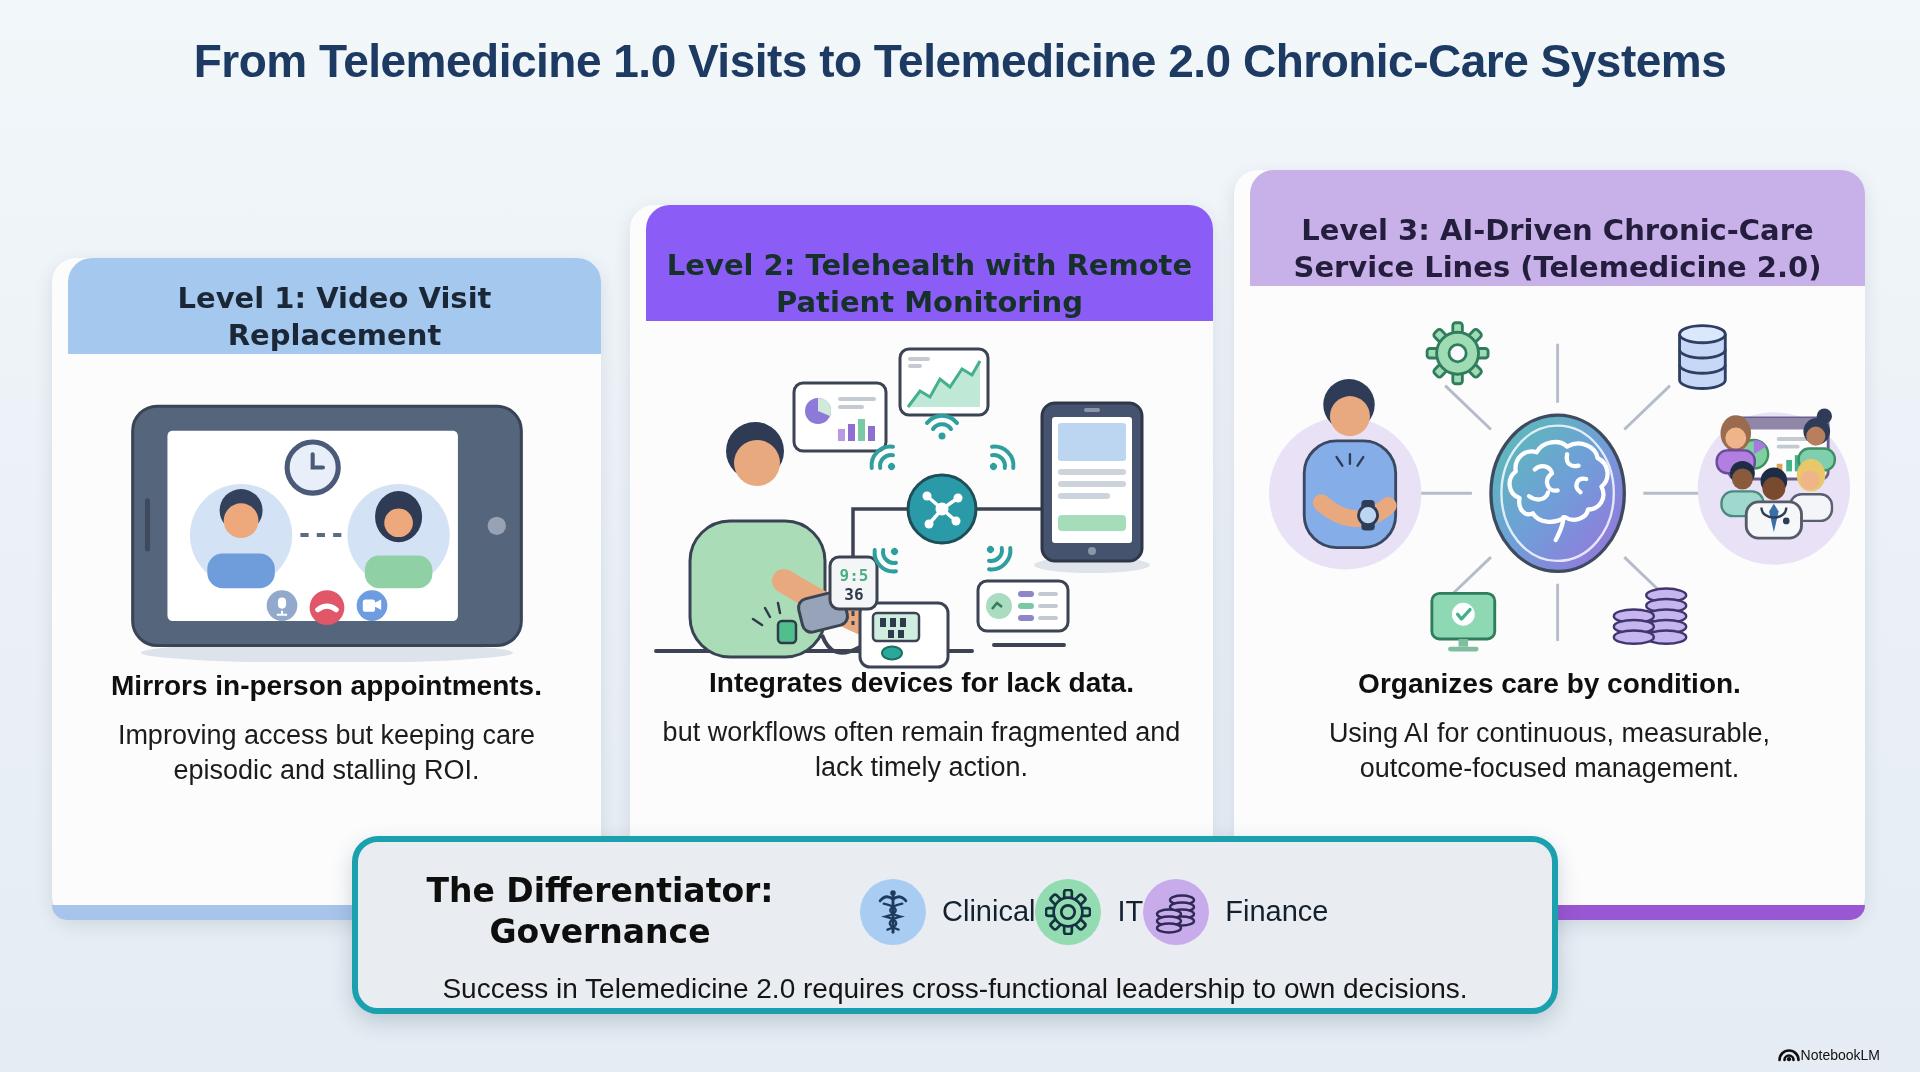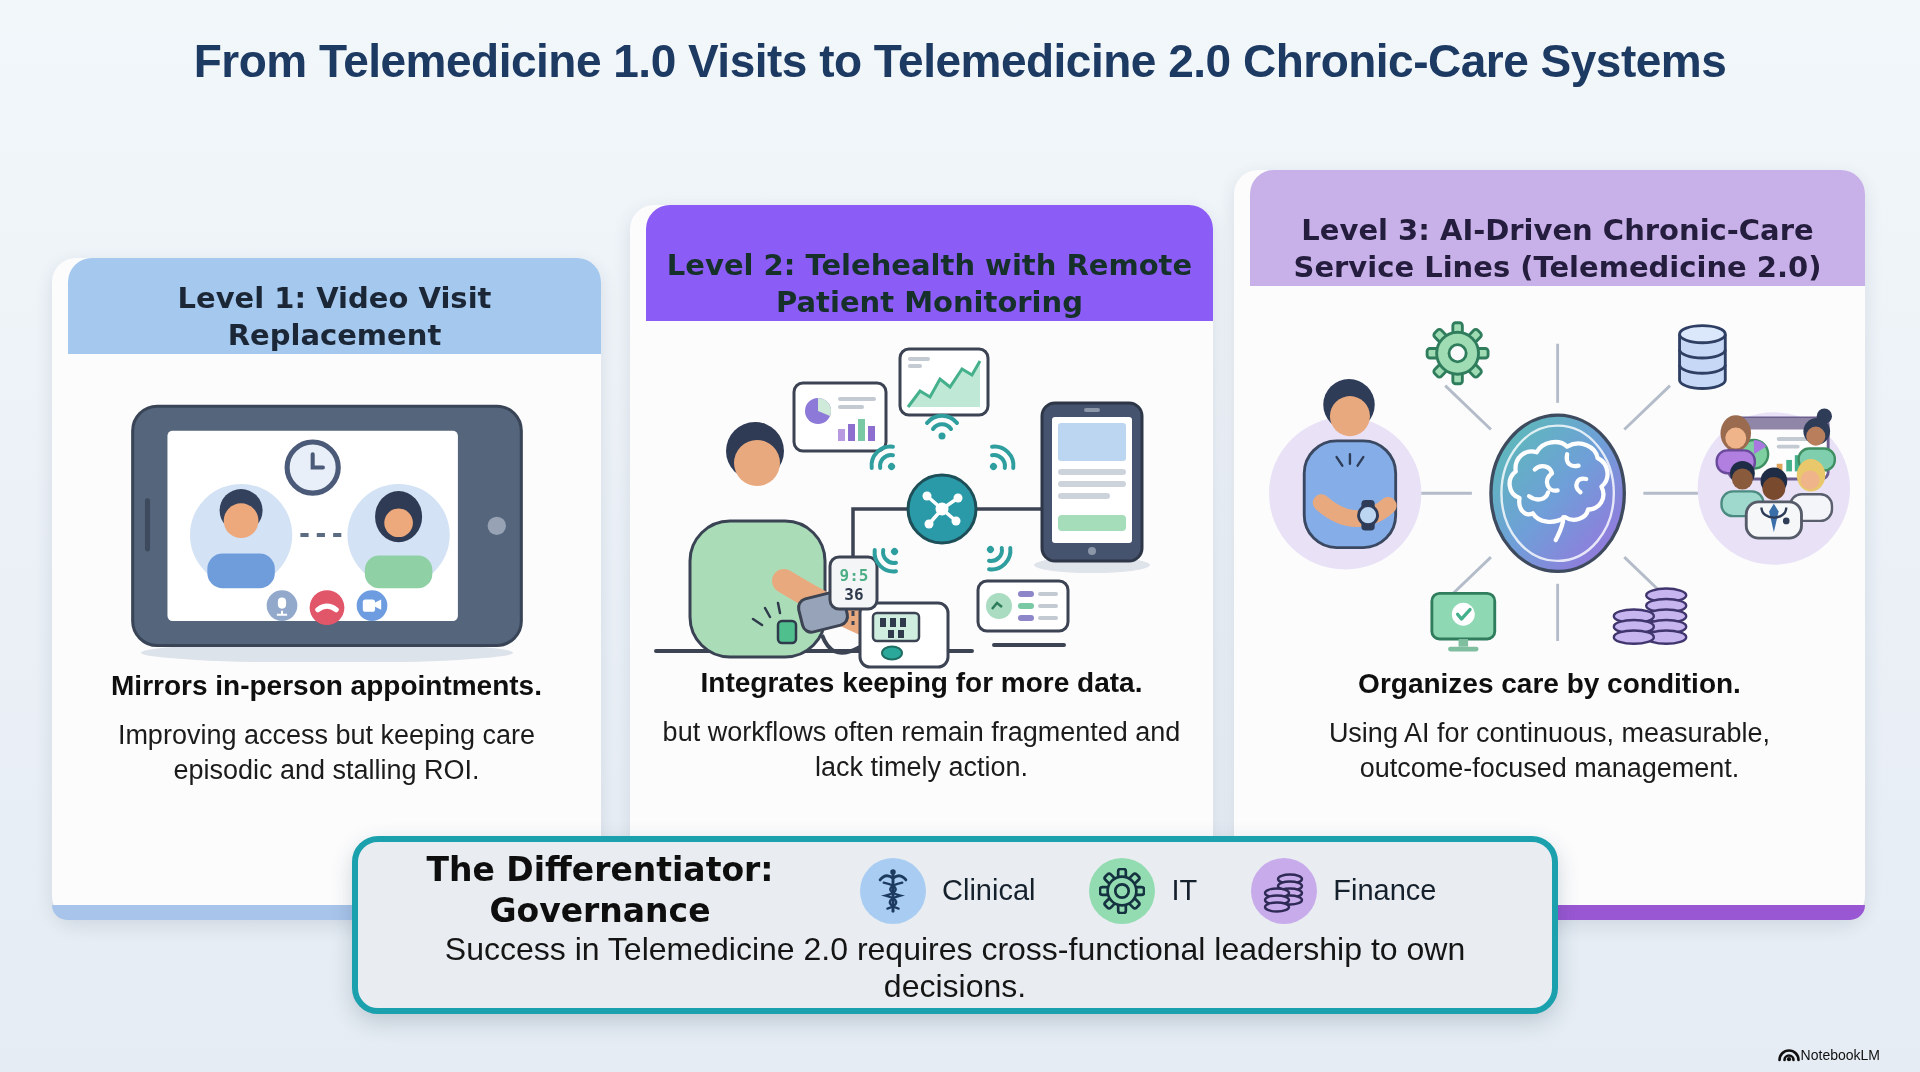--- a/index.html
+++ b/index.html
@@ -41,28 +41,28 @@
   .card1 .card-body{width:432px;}
   .card2 .card-body{width:522px;}
   .card3 .card-body{width:545px;}
   .banner{position:absolute;left:352px;top:836px;width:1206px;height:178px;z-index:10;
         box-sizing:border-box;background:#e9edf1;border:6px solid #1ba0ae;border-radius:26px;
         box-shadow:0 8px 22px rgba(25,60,80,.20);display:flex;flex-direction:column;
         padding:8px 26px 0;}
   .banner-top{display:flex;align-items:center;flex:1;}
   .banner-title{width:432px;text-align:center;font-family:"DejaVu Sans",sans-serif;
         font-weight:700;font-size:33px;color:#0e0e0e;line-height:1.22;}
-  .banner-items{display:flex;align-items:flex-end;gap:54px;margin-left:44px;}
+  .banner-items{display:flex;align-items:flex-end;margin-left:44px;}
   .banner-item{display:flex;align-items:center;gap:16px;}
   .chip{width:66px;height:66px;border-radius:50%;display:flex;align-items:center;justify-content:center;flex:none;}
   .chip.clinical{background:#a9cdf2;}
   .chip.it{background:#93dcb2;}
   .chip.finance{background:#c7abeb;}
   .banner-item-label{font-size:29px;color:#15202d;}
-  .banner-caption{text-align:center;font-size:32px;color:#151515;padding-bottom:3px;}
+  .banner-caption{text-align:center;font-size:28px;color:#151515;padding-bottom:3px;}
   .watermark{position:absolute;right:40px;bottom:6px;display:flex;align-items:center;
         font-size:14px;font-weight:500;color:#101010;}
 </style>
 </head>
 <body>
 
 <div class="page">
 
   <div class="title">From Telemedicine 1.0 Visits to Telemedicine 2.0 Chronic-Care Systems</div>
 
@@ -235,21 +235,21 @@
           <rect x="376" y="262" width="16" height="6" rx="3" fill="#8d86c8"></rect>
             <rect x="396" y="263" width="20" height="4" rx="2" fill="#c4cad2"></rect>
           <rect x="376" y="274" width="16" height="6" rx="3" fill="#79c9a4"></rect>
             <rect x="396" y="275" width="20" height="4" rx="2" fill="#c4cad2"></rect>
           <rect x="376" y="286" width="16" height="6" rx="3" fill="#8d86c8"></rect>
             <rect x="396" y="287" width="20" height="4" rx="2" fill="#c4cad2"></rect>
         </g>
       </svg>
     </div>
     <div class="card-text">
-      <div class="card-bold">Integrates keeping for more data.</div>
+      <div class="card-bold">Integrates devices for lack data.</div>
       <div class="card-body">but workflows often remain fragmented and lack timely action.</div>
     </div>
   </section>
 
   <section class="card card3">
     <header class="card-header">
       <span>Level 3: AI-Driven Chronic-Care Service Lines (Telemedicine 2.0)</span>
     </header>
     <div class="card-illustration">
       <svg width="620" height="362" viewBox="0 0 620 380">

